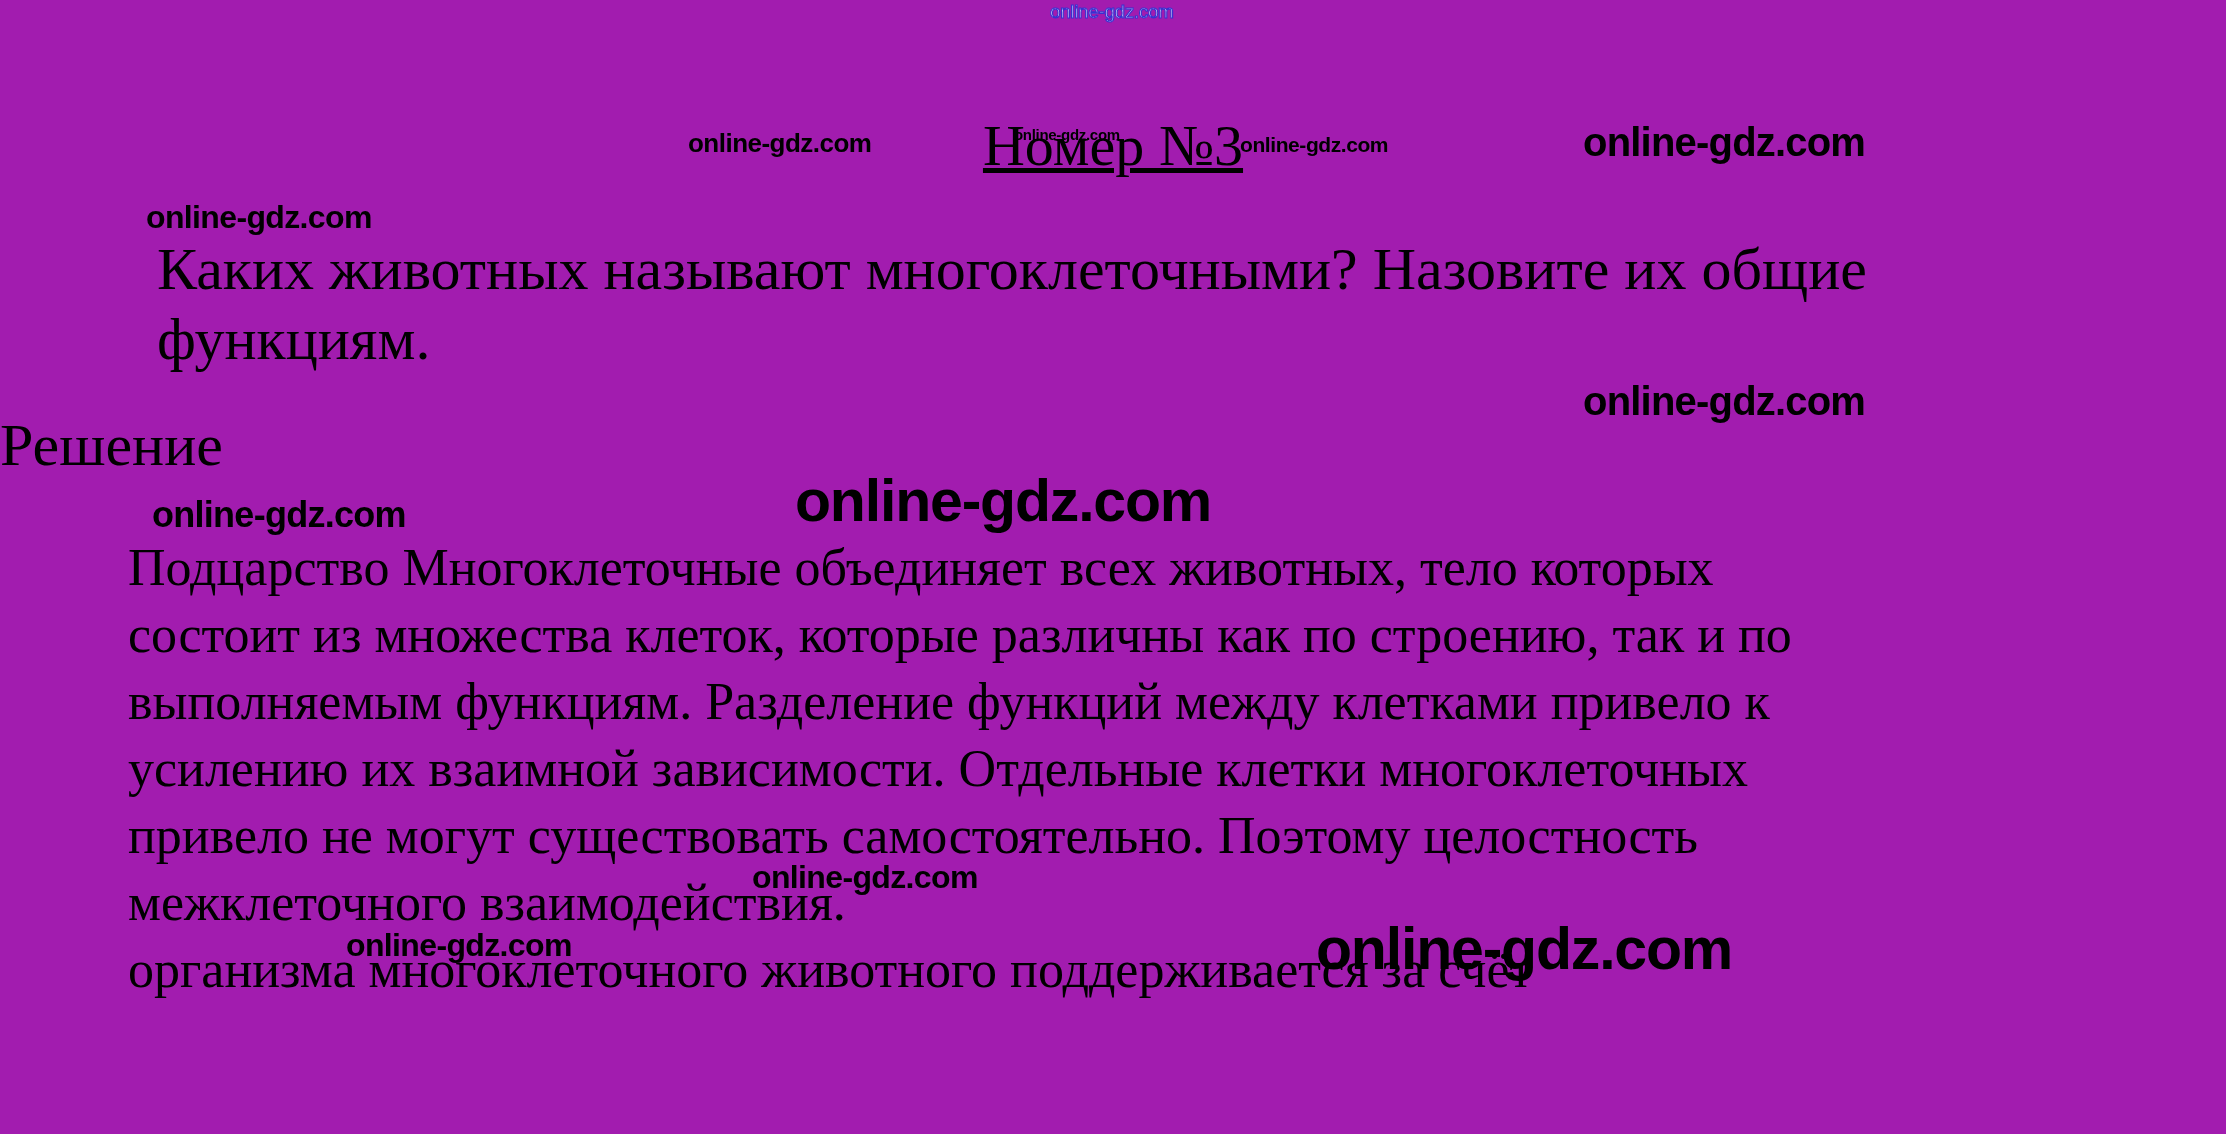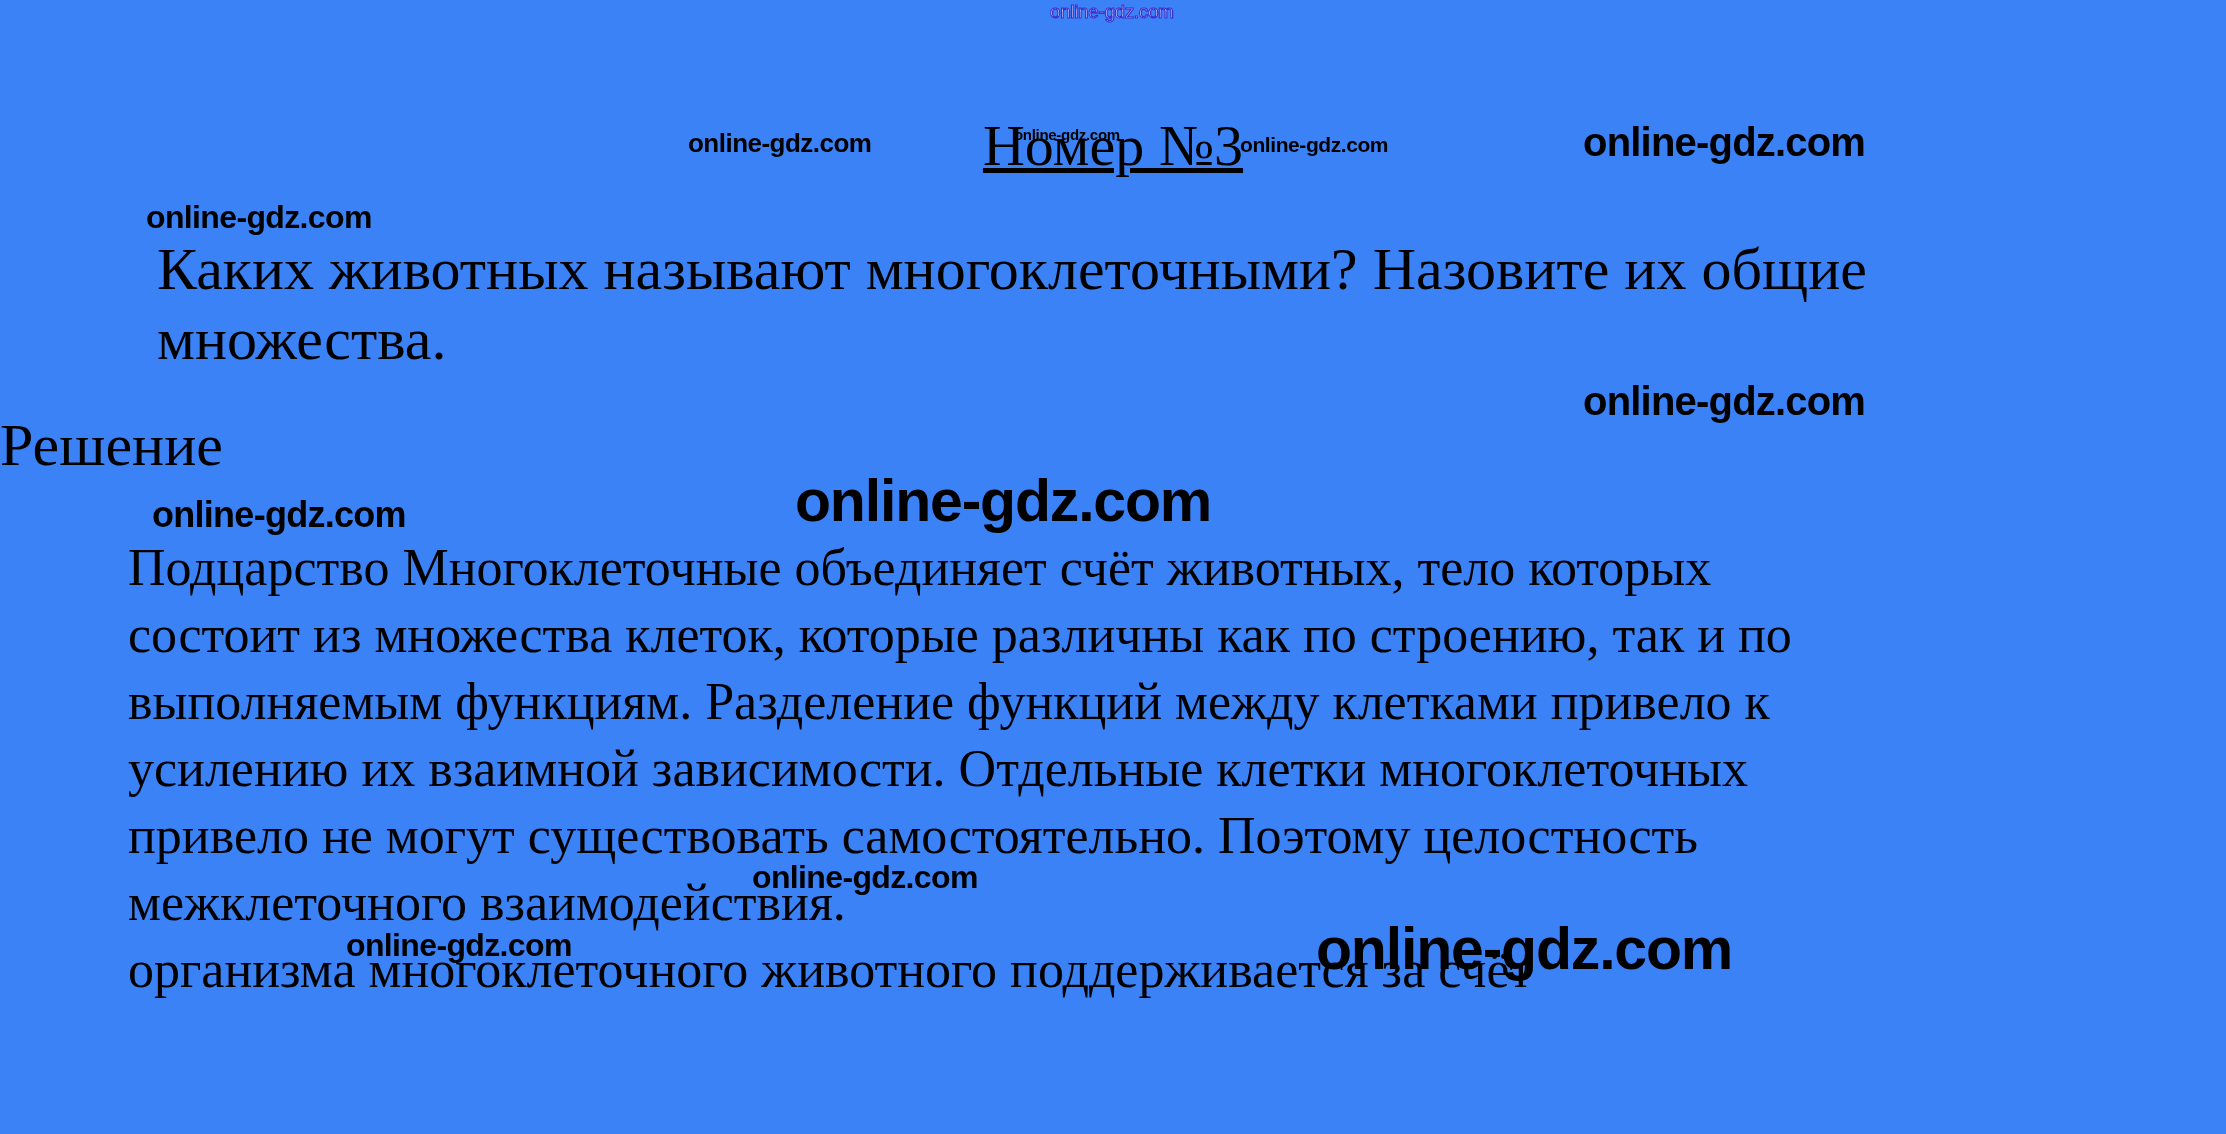--- a/index.html
+++ b/index.html
@@ -1,20 +1,20 @@
 <!DOCTYPE html>
 <html><head>
 <meta charset="utf-8">
 <style>
   html, body { margin: 0; padding: 0; background: #ffffff; }
   .page {
     position: relative;
     width: 2226px;
     height: 1134px;
-    background: #3b82f6;
+    background: #a21caf;
     color: #000000;
     font-family: "Liberation Serif", serif;
     overflow: hidden;
   }
   
   .wm {
     position: absolute;
     font-family: "Liberation Sans", sans-serif;
     font-weight: 700;
     line-height: 1;
@@ -93,29 +93,29 @@
   <span class="wm" style="left:346px; top:929px; font-size:32px;">online-gdz.com</span>
 
   <span class="wm" style="left:1316px; top:920px; font-size:59px;">online-gdz.com</span>
 
   <div class="title-row">
     <span class="tline">Номер №3</span>
   </div>
 
   <div class="question">
     <div class="tline">Каких животных называют многоклеточными? Назовите их общие</div>
-    <div class="tline">множества.</div>
+    <div class="tline">функциям.</div>
   </div>
 
   <div class="heading-row">
     <span class="tline">Решение</span>
   </div>
 
   <div class="answer">
-    <div class="tline">Подцарство Многоклеточные объединяет счёт животных, тело которых</div>
+    <div class="tline">Подцарство Многоклеточные объединяет всех животных, тело которых</div>
     <div class="tline">состоит из множества клеток, которые различны как по строению, так и по</div>
     <div class="tline">выполняемым функциям. Разделение функций между клетками привело к</div>
     <div class="tline">усилению их взаимной зависимости. Отдельные клетки многоклеточных</div>
     <div class="tline">привело не могут существовать самостоятельно. Поэтому целостность</div>
     <div class="tline">межклеточного взаимодействия.</div>
     <div class="tline">организма многоклеточного животного поддерживается за счёт</div>
   </div>
 
 </div>
 

